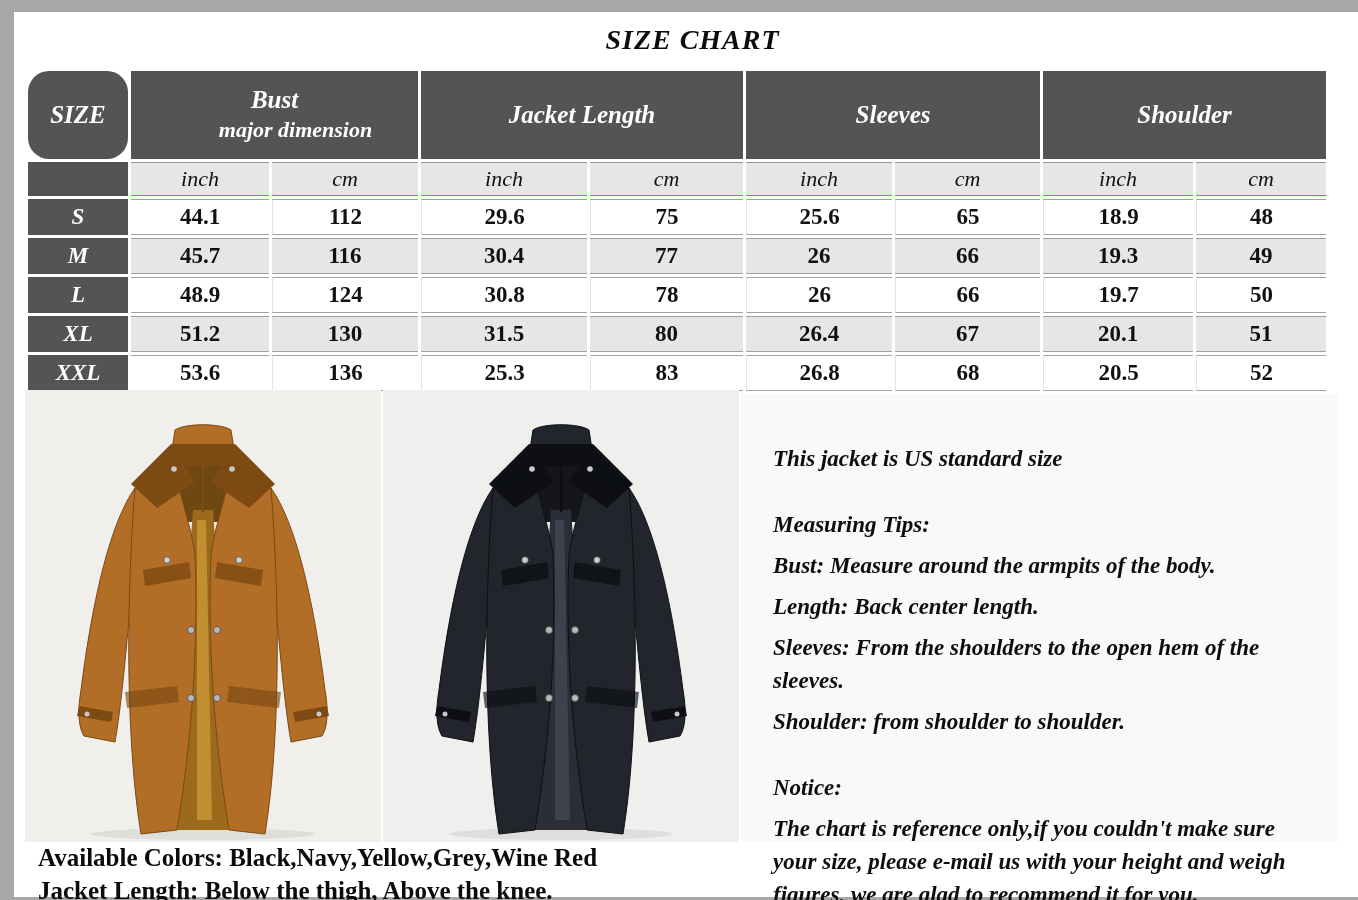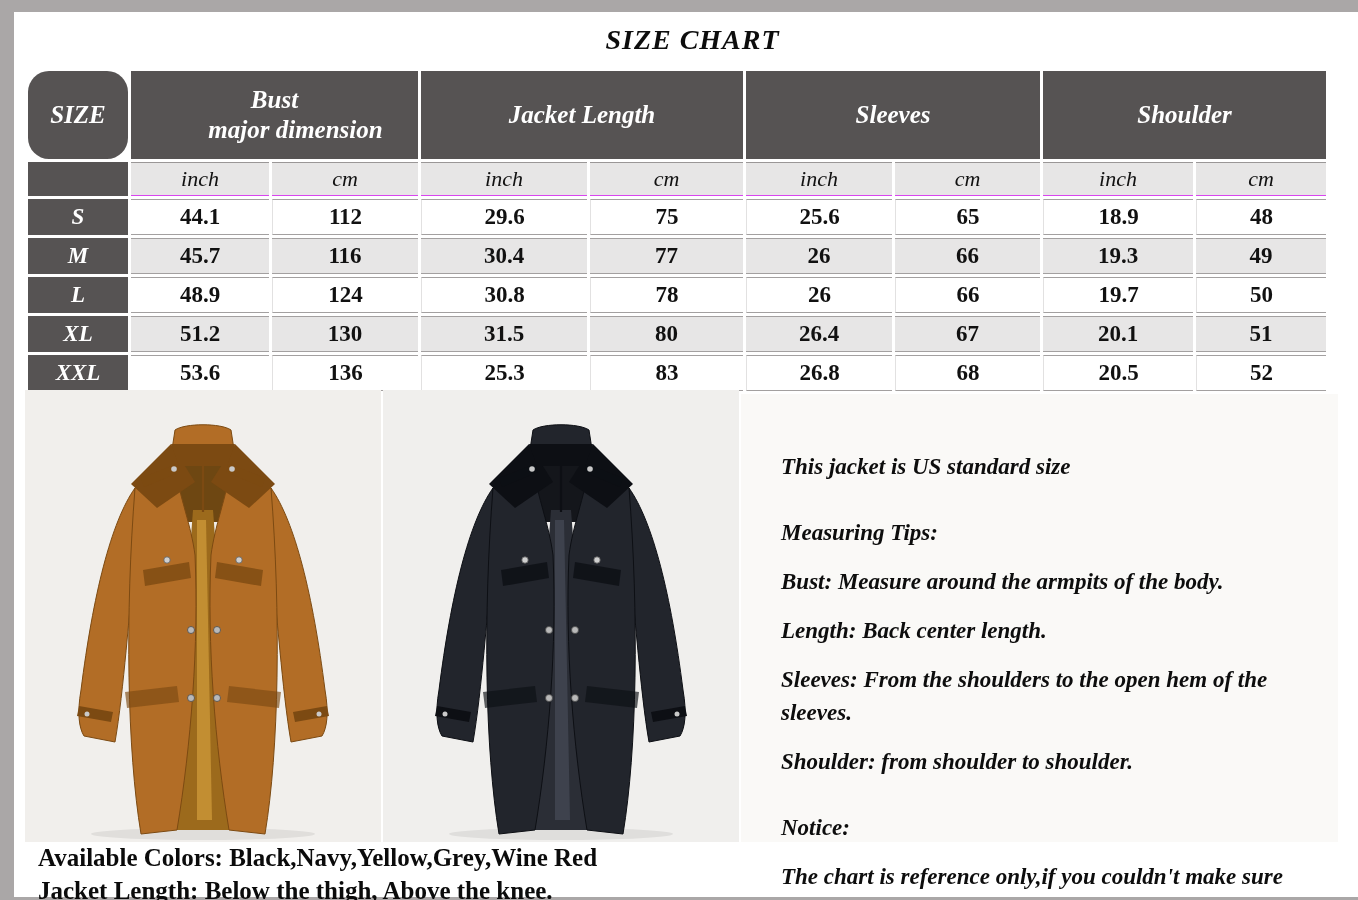--- a/index.html
+++ b/index.html
@@ -21,21 +21,21 @@
   
   table.size-table{
     margin-left:11px;width:1304px;table-layout:fixed;
     border-collapse:separate;border-spacing:3px;
   }
   .size-table td{overflow:hidden;text-align:center;vertical-align:middle;padding:0;}
   .hdr{
     background:#565353;color:#fff;font-weight:bold;font-style:italic;
     font-size:25px;line-height:30px;height:88px;
   }
-  .hdr .l2{display:block;font-size:25px;padding-left:42px;}
+  .hdr .l2{display:block;font-size:22px;padding-left:42px;}
   .corner{background:#565353;height:88px;color:#fff;font-weight:bold;font-style:italic;font-size:25px;border-radius:21px;}
   .unit-cell{
     background:#e7e6e6;font-style:italic;font-size:22px;height:32px;
     border-top:1px solid #9a9797;border-bottom:1px solid #d946ef;
   }
   .unit-corner{background:#565353;height:32px;}
   .size-lab{
     background:#565353;color:#fff;font-weight:bold;font-style:italic;
     font-size:23px;height:34px;
   }
@@ -54,21 +54,21 @@
   .photo.p1{left:0;}
   .photo.p2{left:358px;background:#f0efed;}
   .info-panel{
     position:absolute;left:716px;top:4px;width:597px;height:448px;
     background:#faf9f7;
   }
   .info-text{
     padding:40px 10px 0 24px;
     font-weight:bold;font-style:italic;font-size:23px;line-height:33px;color:#0d0d0d;
   }
-  .info-text p{margin:16px;}
+  .info-text p{margin:8px;}
   .info-text .gap{margin-top:33px;}
   
   .footer{
     position:absolute;left:24px;top:829px;width:700px;
     font-weight:bold;font-size:25px;line-height:33px;color:#0b0b0b;
   }
   .footer p{margin:0;}
   svg{display:block;}
 </style>
 </head>

